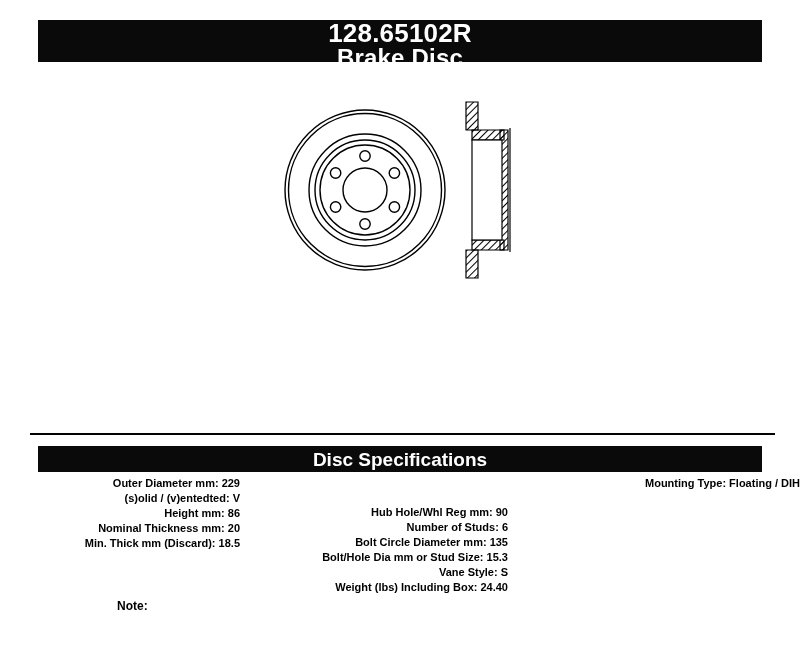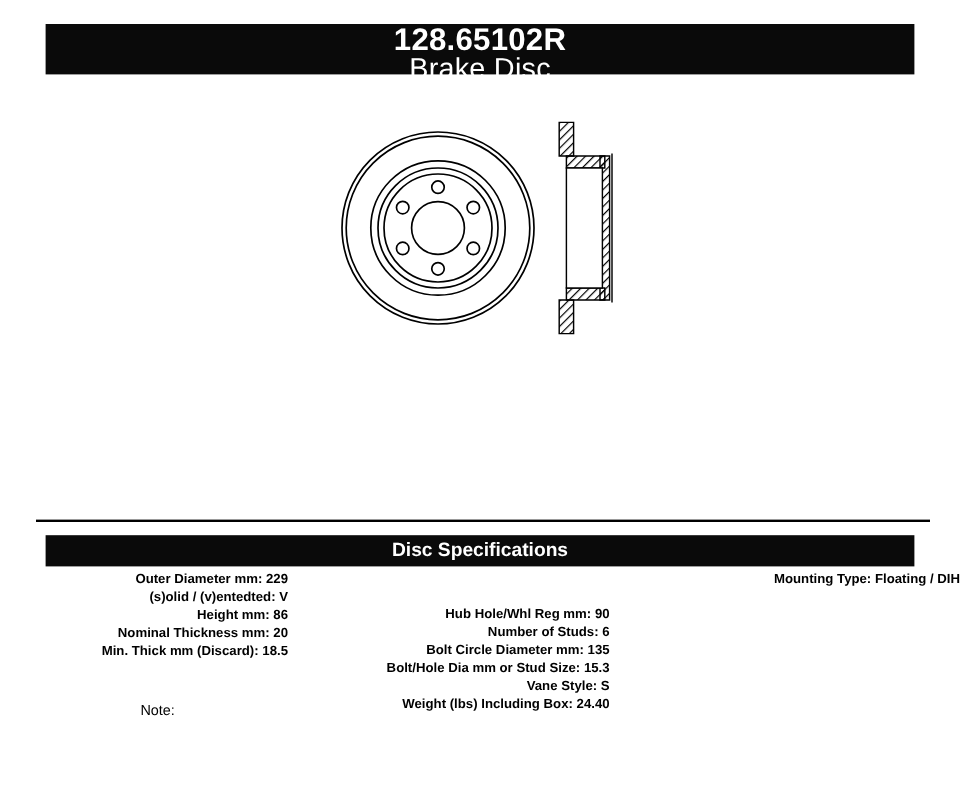--- a/index.html
+++ b/index.html
@@ -38,21 +38,21 @@
   .header-part-number {
     color: #ffffff;
     font-size: 26px;
     font-weight: bold;
     letter-spacing: 0.2px;
     line-height: 1;
   }
   .header-product-type {
     color: #ffffff;
     font-size: 24px;
-    font-weight: normal;
+    font-weight: bold;
     letter-spacing: 0.2px;
     line-height: 1;
   }
 
   
   .drawing-area {
     position: absolute;
     left: 0;
     top: 80px;
     width: 800px;
@@ -79,21 +79,21 @@
     top: 446px;
     width: 724px;
     height: 26px;
     background: #0a0a0a;
     display: flex;
     align-items: center;
     justify-content: center;
   }
   .spec-title-text {
     color: #ffffff;
-    font-size: 16px;
+    font-size: 19px;
     font-weight: bold;
     line-height: 1;
   }
 
   .spec-columns {
     position: absolute;
     left: 0px;
     top: 476px;
     width: 800px;
     display: flex;
@@ -118,23 +118,23 @@
     font-size: 11px;
     font-weight: bold;
     line-height: 15px;
     white-space: nowrap;
   }
 
   
   .note-block {
     position: absolute;
     left: 95px;
-    top: 584px;
+    top: 598px;
     font-size: 12px;
-    font-weight: normal;
+    font-weight: bold;
     line-height: 16px;
     padding-left: 22px;
   }
   .note-value {
     display: inline-block;
     min-width: 6px;
     font-weight: bold;
   }
 </style>
 </head>

